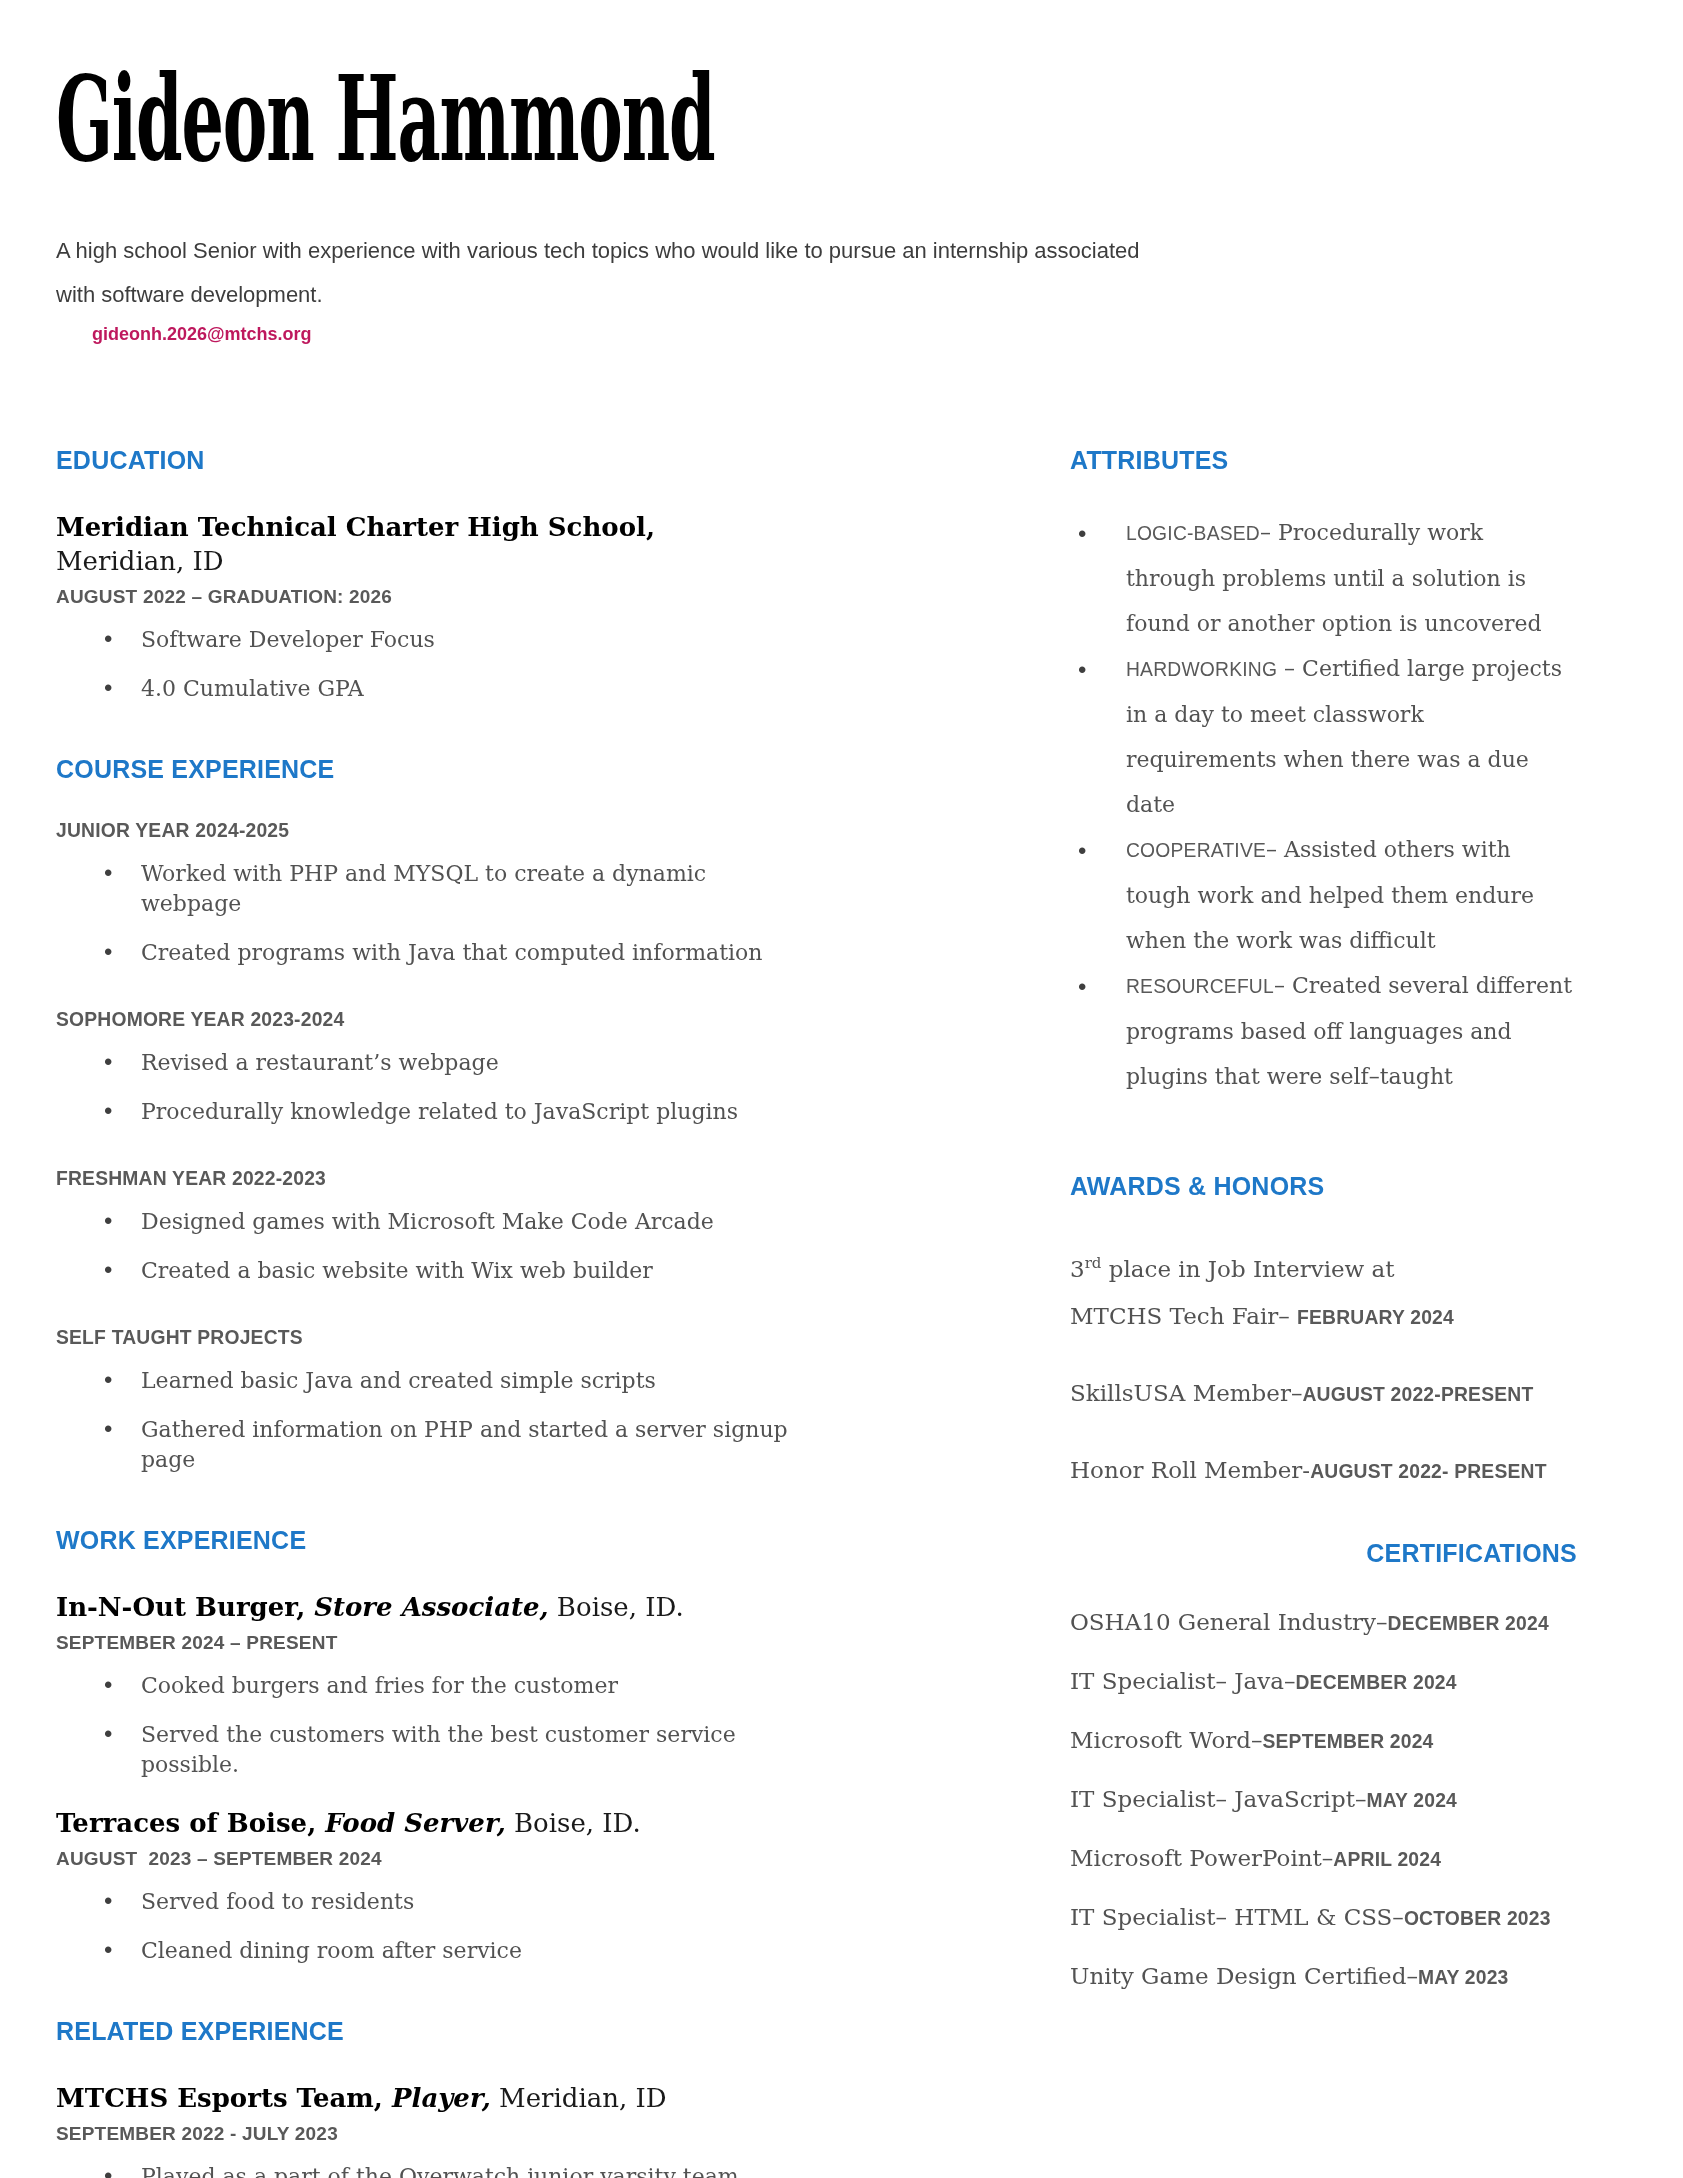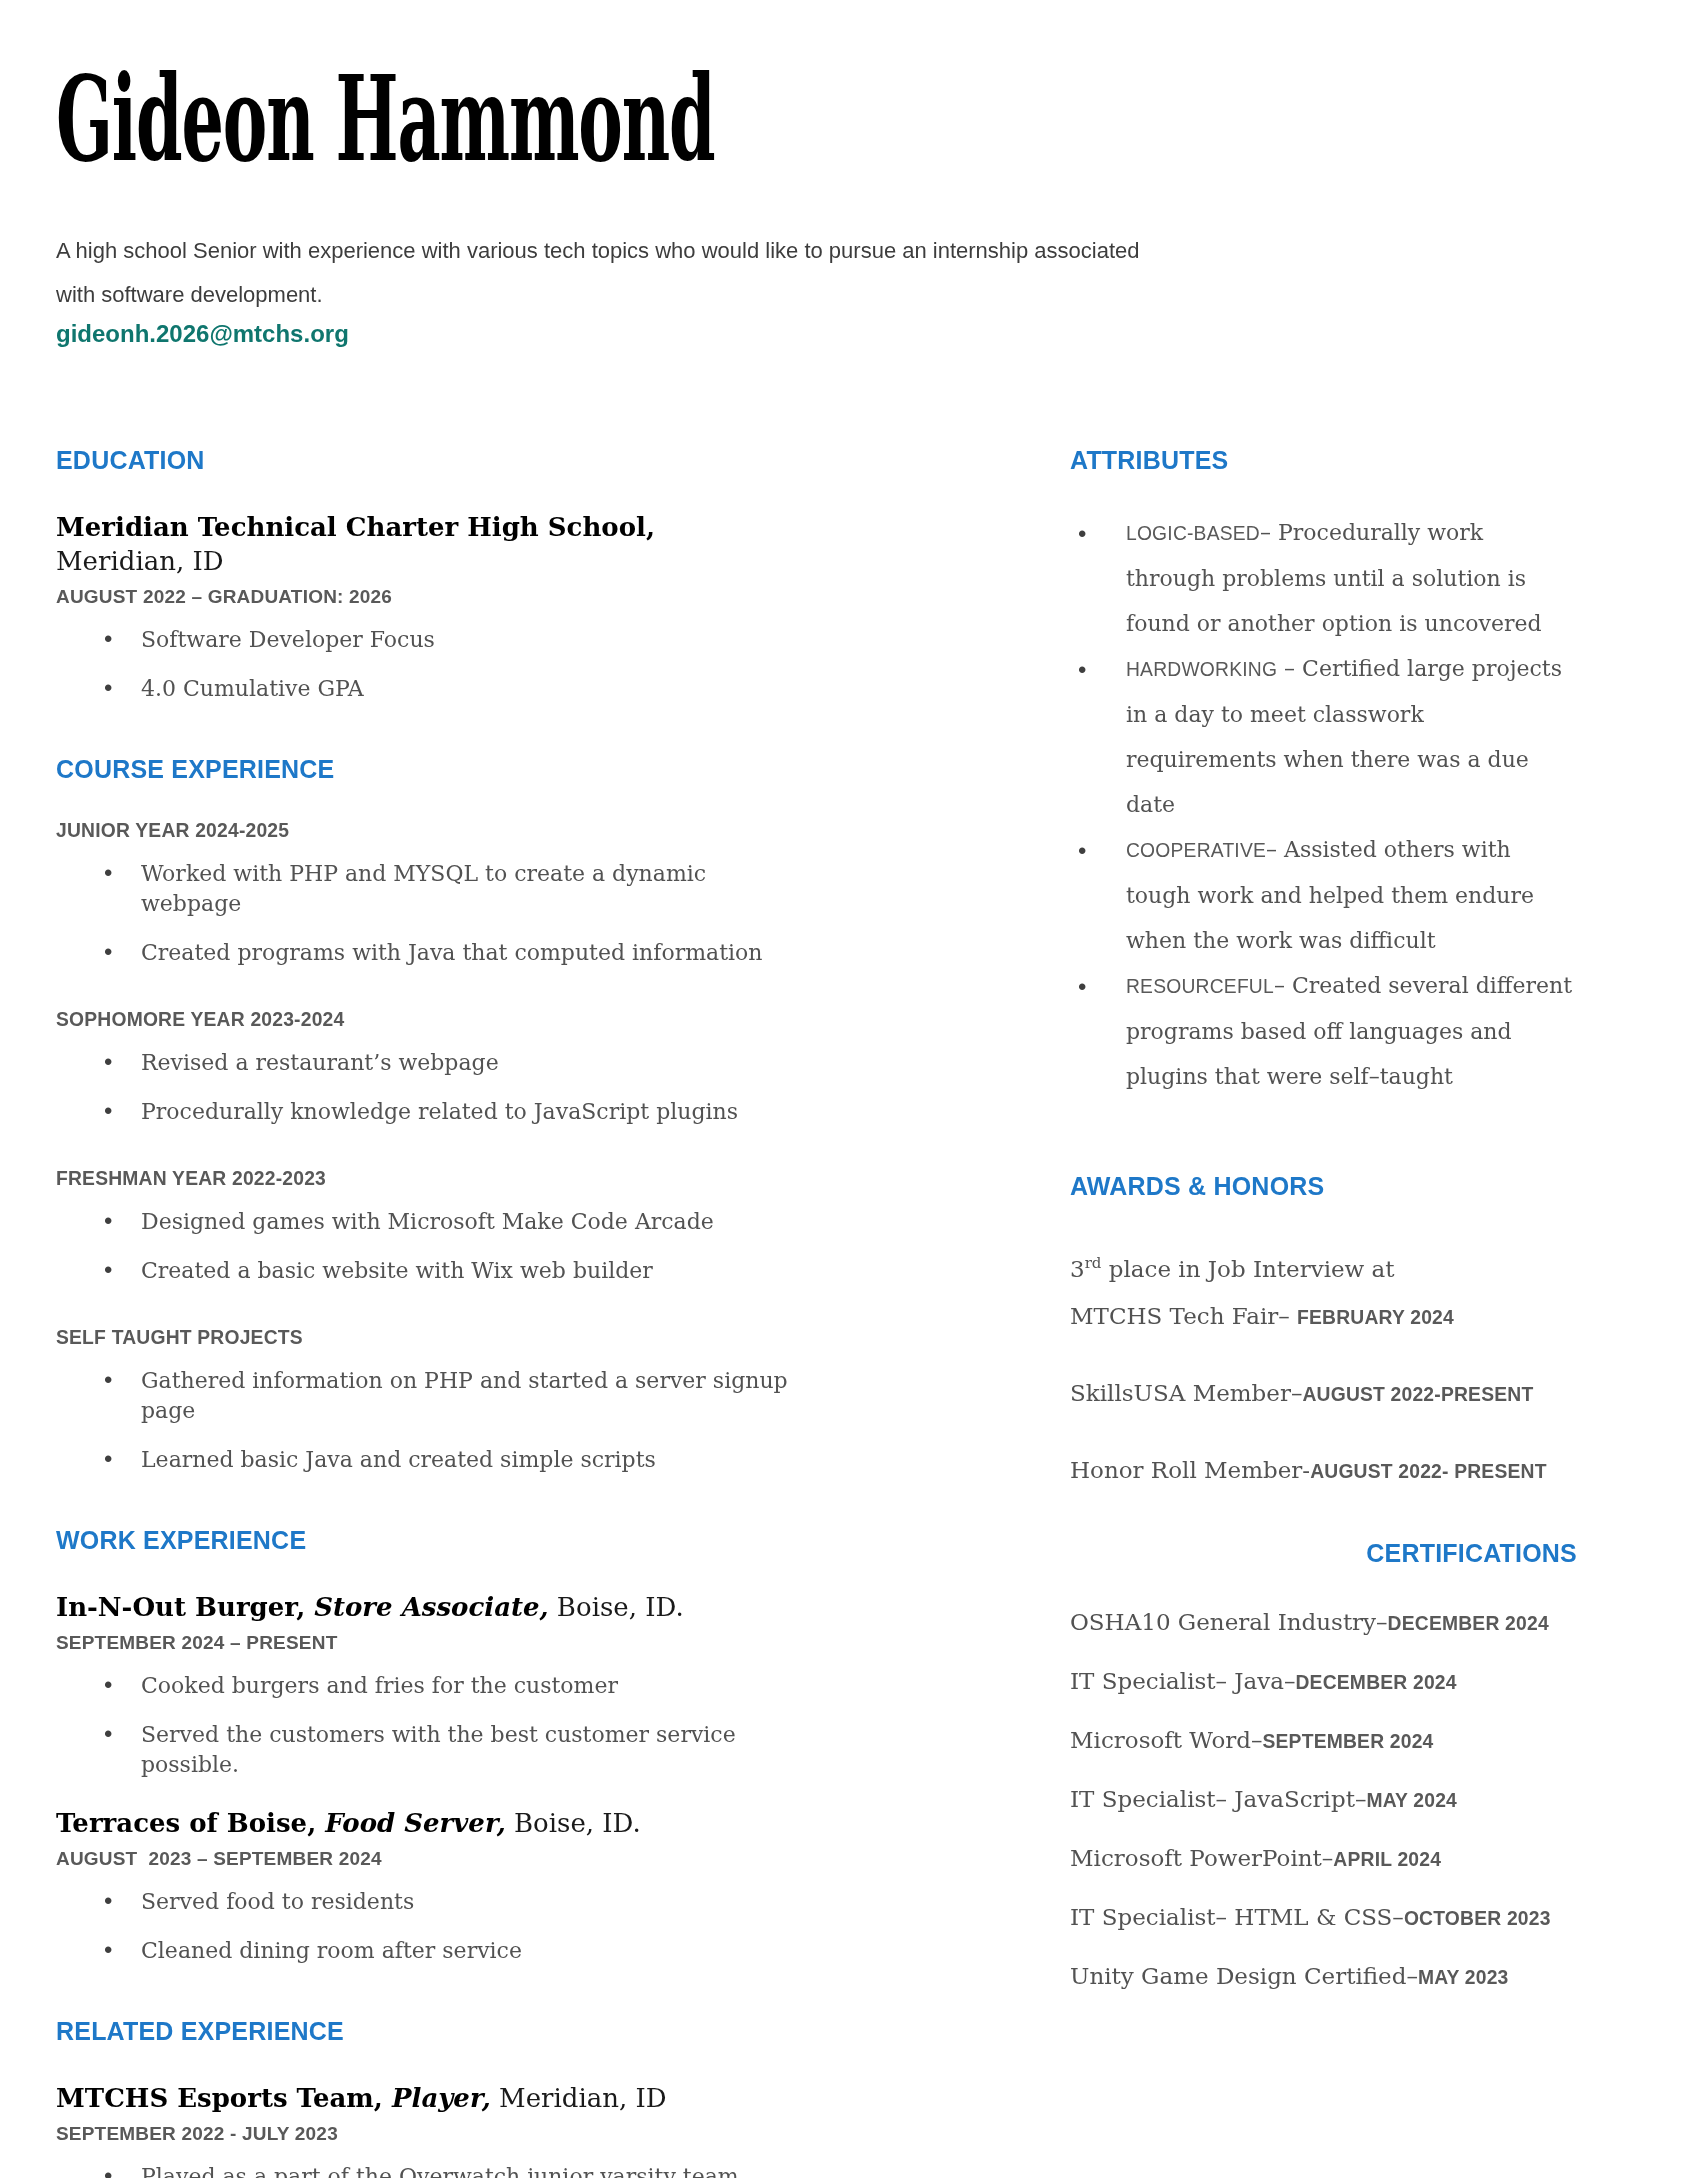--- a/index.html
+++ b/index.html
@@ -11,21 +11,21 @@
   .name {
     font-family:"DejaVu Serif", serif;
     font-weight:bold; font-size:117px; line-height:117px; color:#000;
     display:inline-block; transform:scaleX(0.57); transform-origin:0 50%;
     letter-spacing:-2px; white-space:nowrap; margin-top:10px;
   }
   .summary {
     margin-top:51px; width:1099px;
     font-size:22px; line-height:44px; color:#3d3d3d;
   }
-  .email { font-size:24px; line-height:34px; font-weight:bold; color:#0f766e; }
+  .email { font-size:18px; line-height:34px; font-weight:bold; color:#be185d;margin-left:36px; }
 
   
   .columns { display:flex; margin-top:95px; }
   .col-left  { width:733px; flex:0 0 733px; }
   .col-right { width:507px; flex:0 0 507px; margin-left:281px; }
 
   h2.section {
     font-size:25px; line-height:28px; font-weight:bold;
     color:#1E78C8; letter-spacing:0.2px; margin:0 0 36px 0;
   }
@@ -130,22 +130,22 @@
         </ul>
 
         <p class="group-label">FRESHMAN YEAR 2022-2023</p>
         <ul class="bullets">
           <li>Designed games with Microsoft Make Code Arcade</li>
           <li>Created a basic website with Wix web builder</li>
         </ul>
 
         <p class="group-label">SELF TAUGHT PROJECTS</p>
         <ul class="bullets">
+          <li>Learned basic Java and created simple scripts</li>
           <li>Gathered information on PHP and started a server signup page</li>
-          <li>Learned basic Java and created simple scripts</li>
         </ul>
       </section>
 
       <section class="sect">
         <h2 class="section">WORK EXPERIENCE</h2>
 
         <div class="job-block first">
           <p class="job-line"><span class="b">In-N-Out Burger,</span><span class="bi"> Store Associate,</span><span class="n"> Boise, ID.</span></p>
           <p class="job-date">SEPTEMBER 2024 – PRESENT</p>
           <ul class="bullets">

